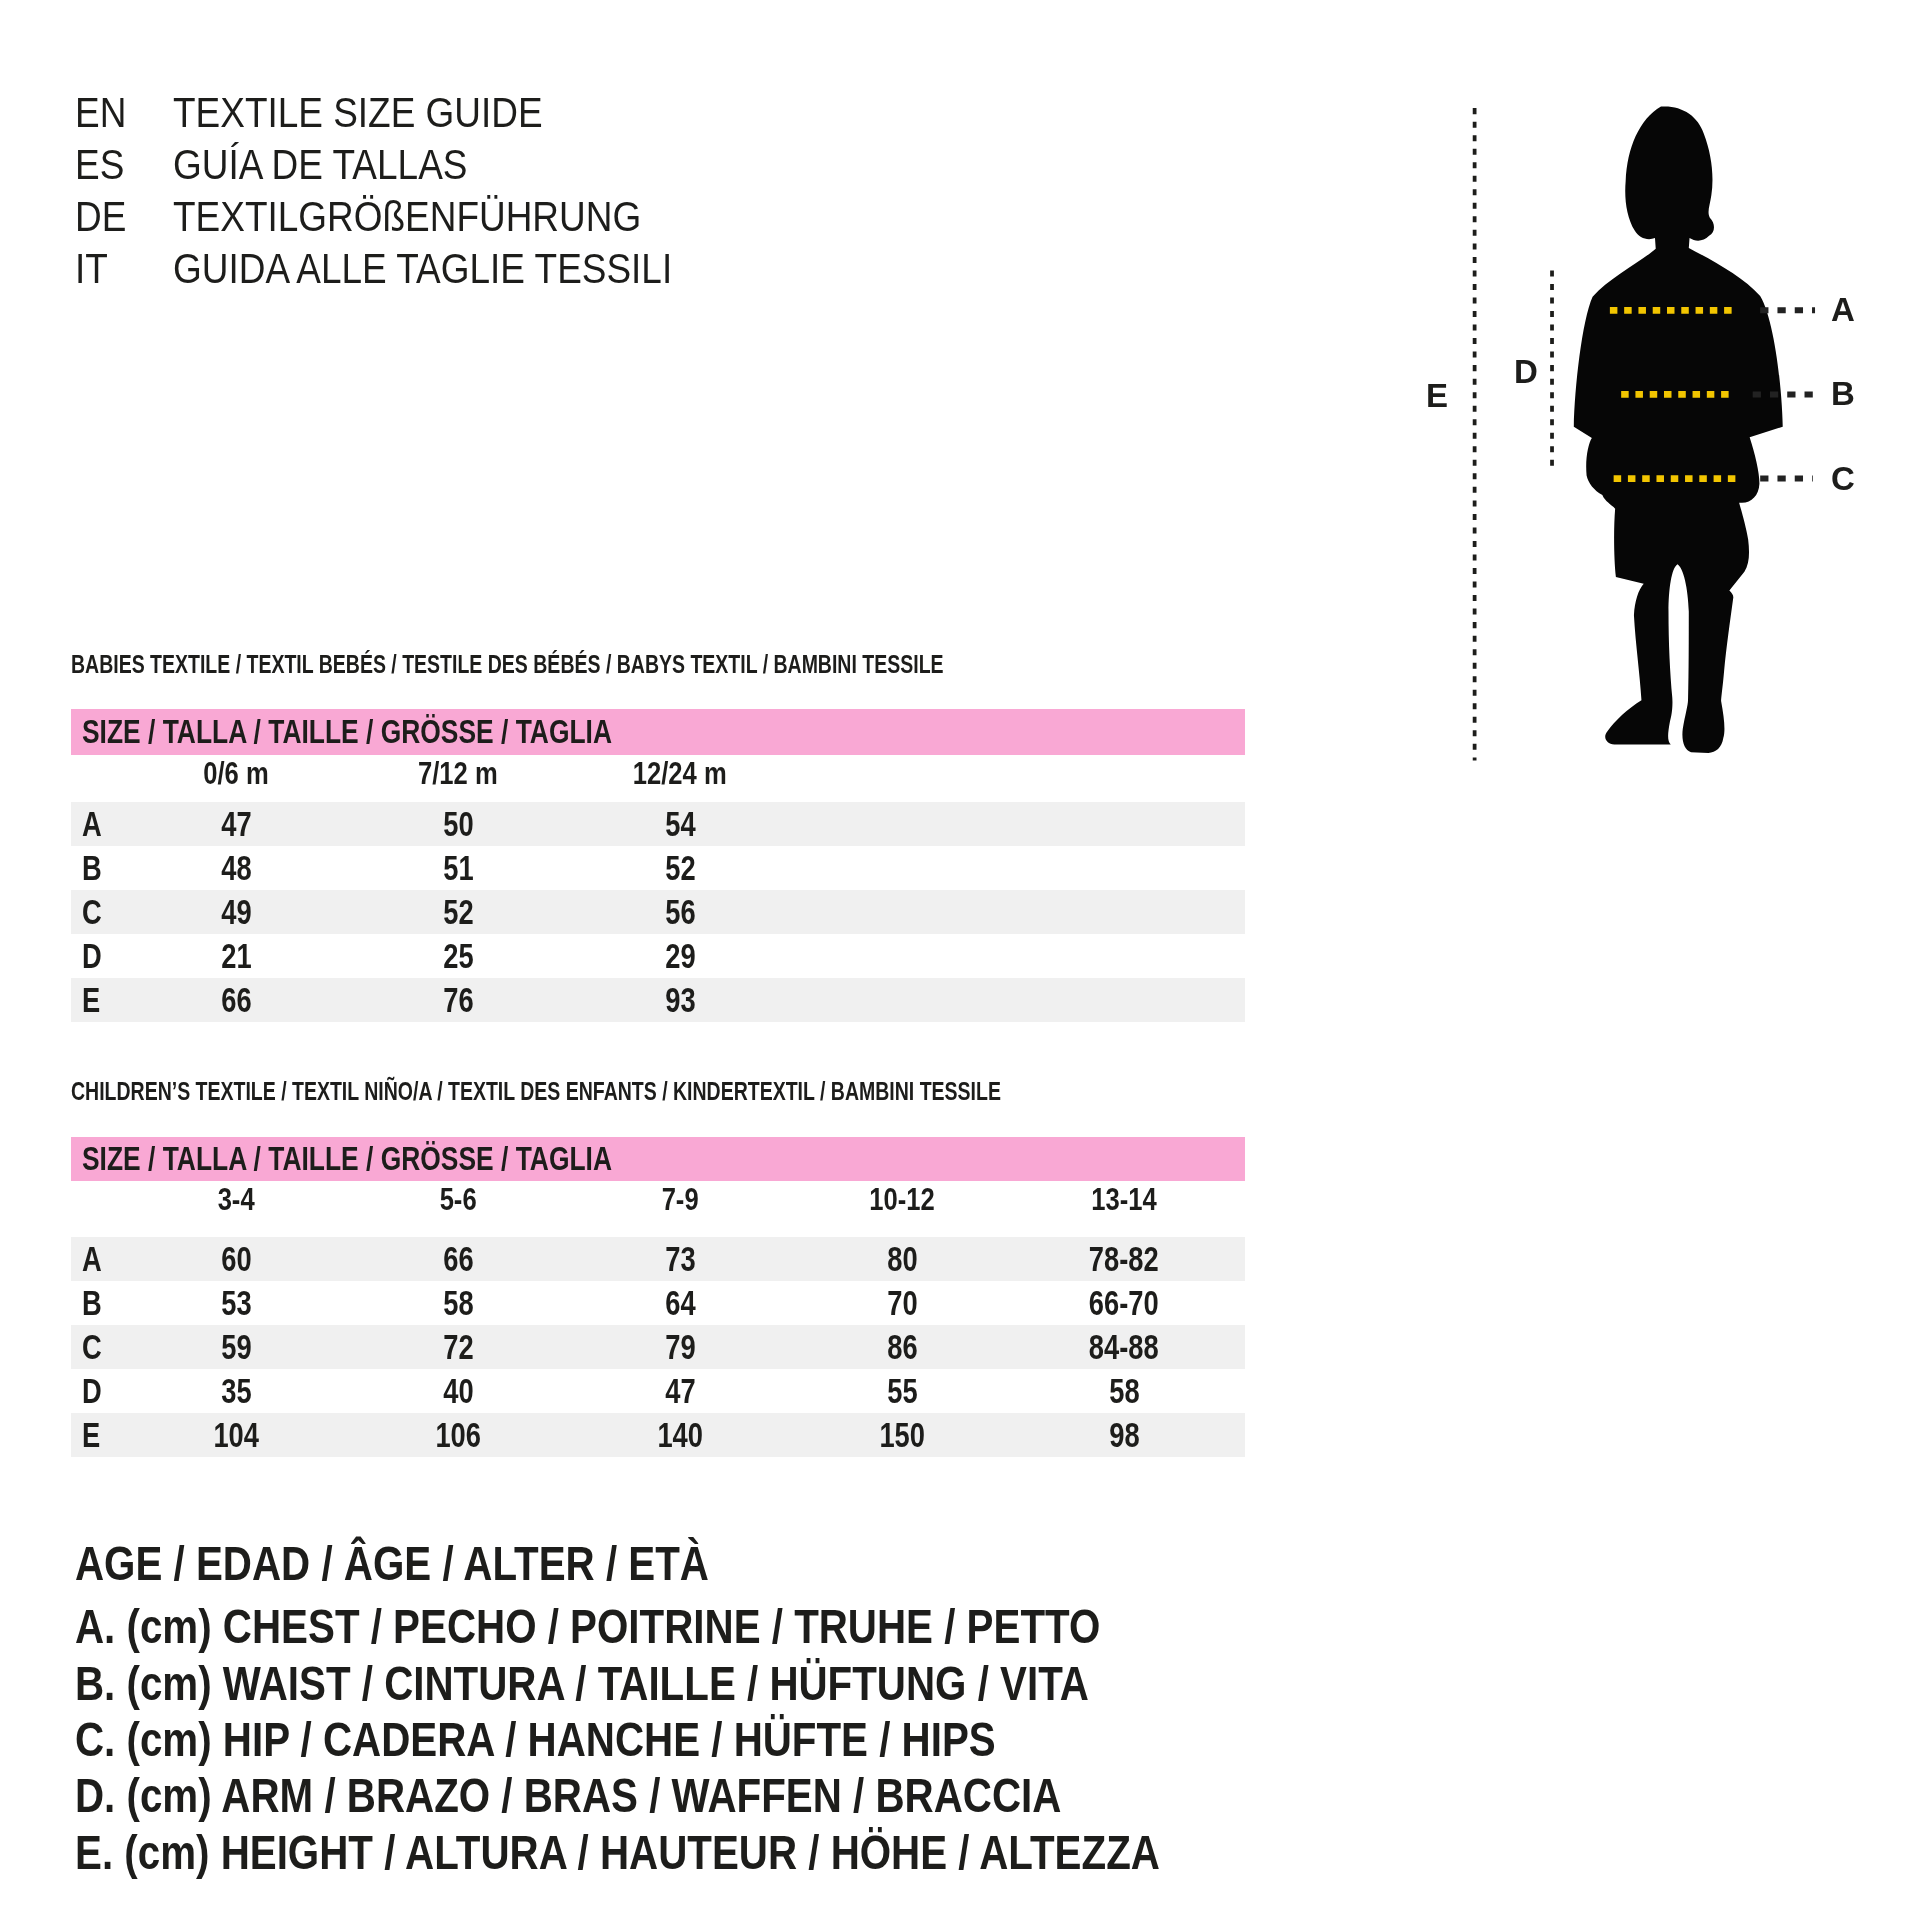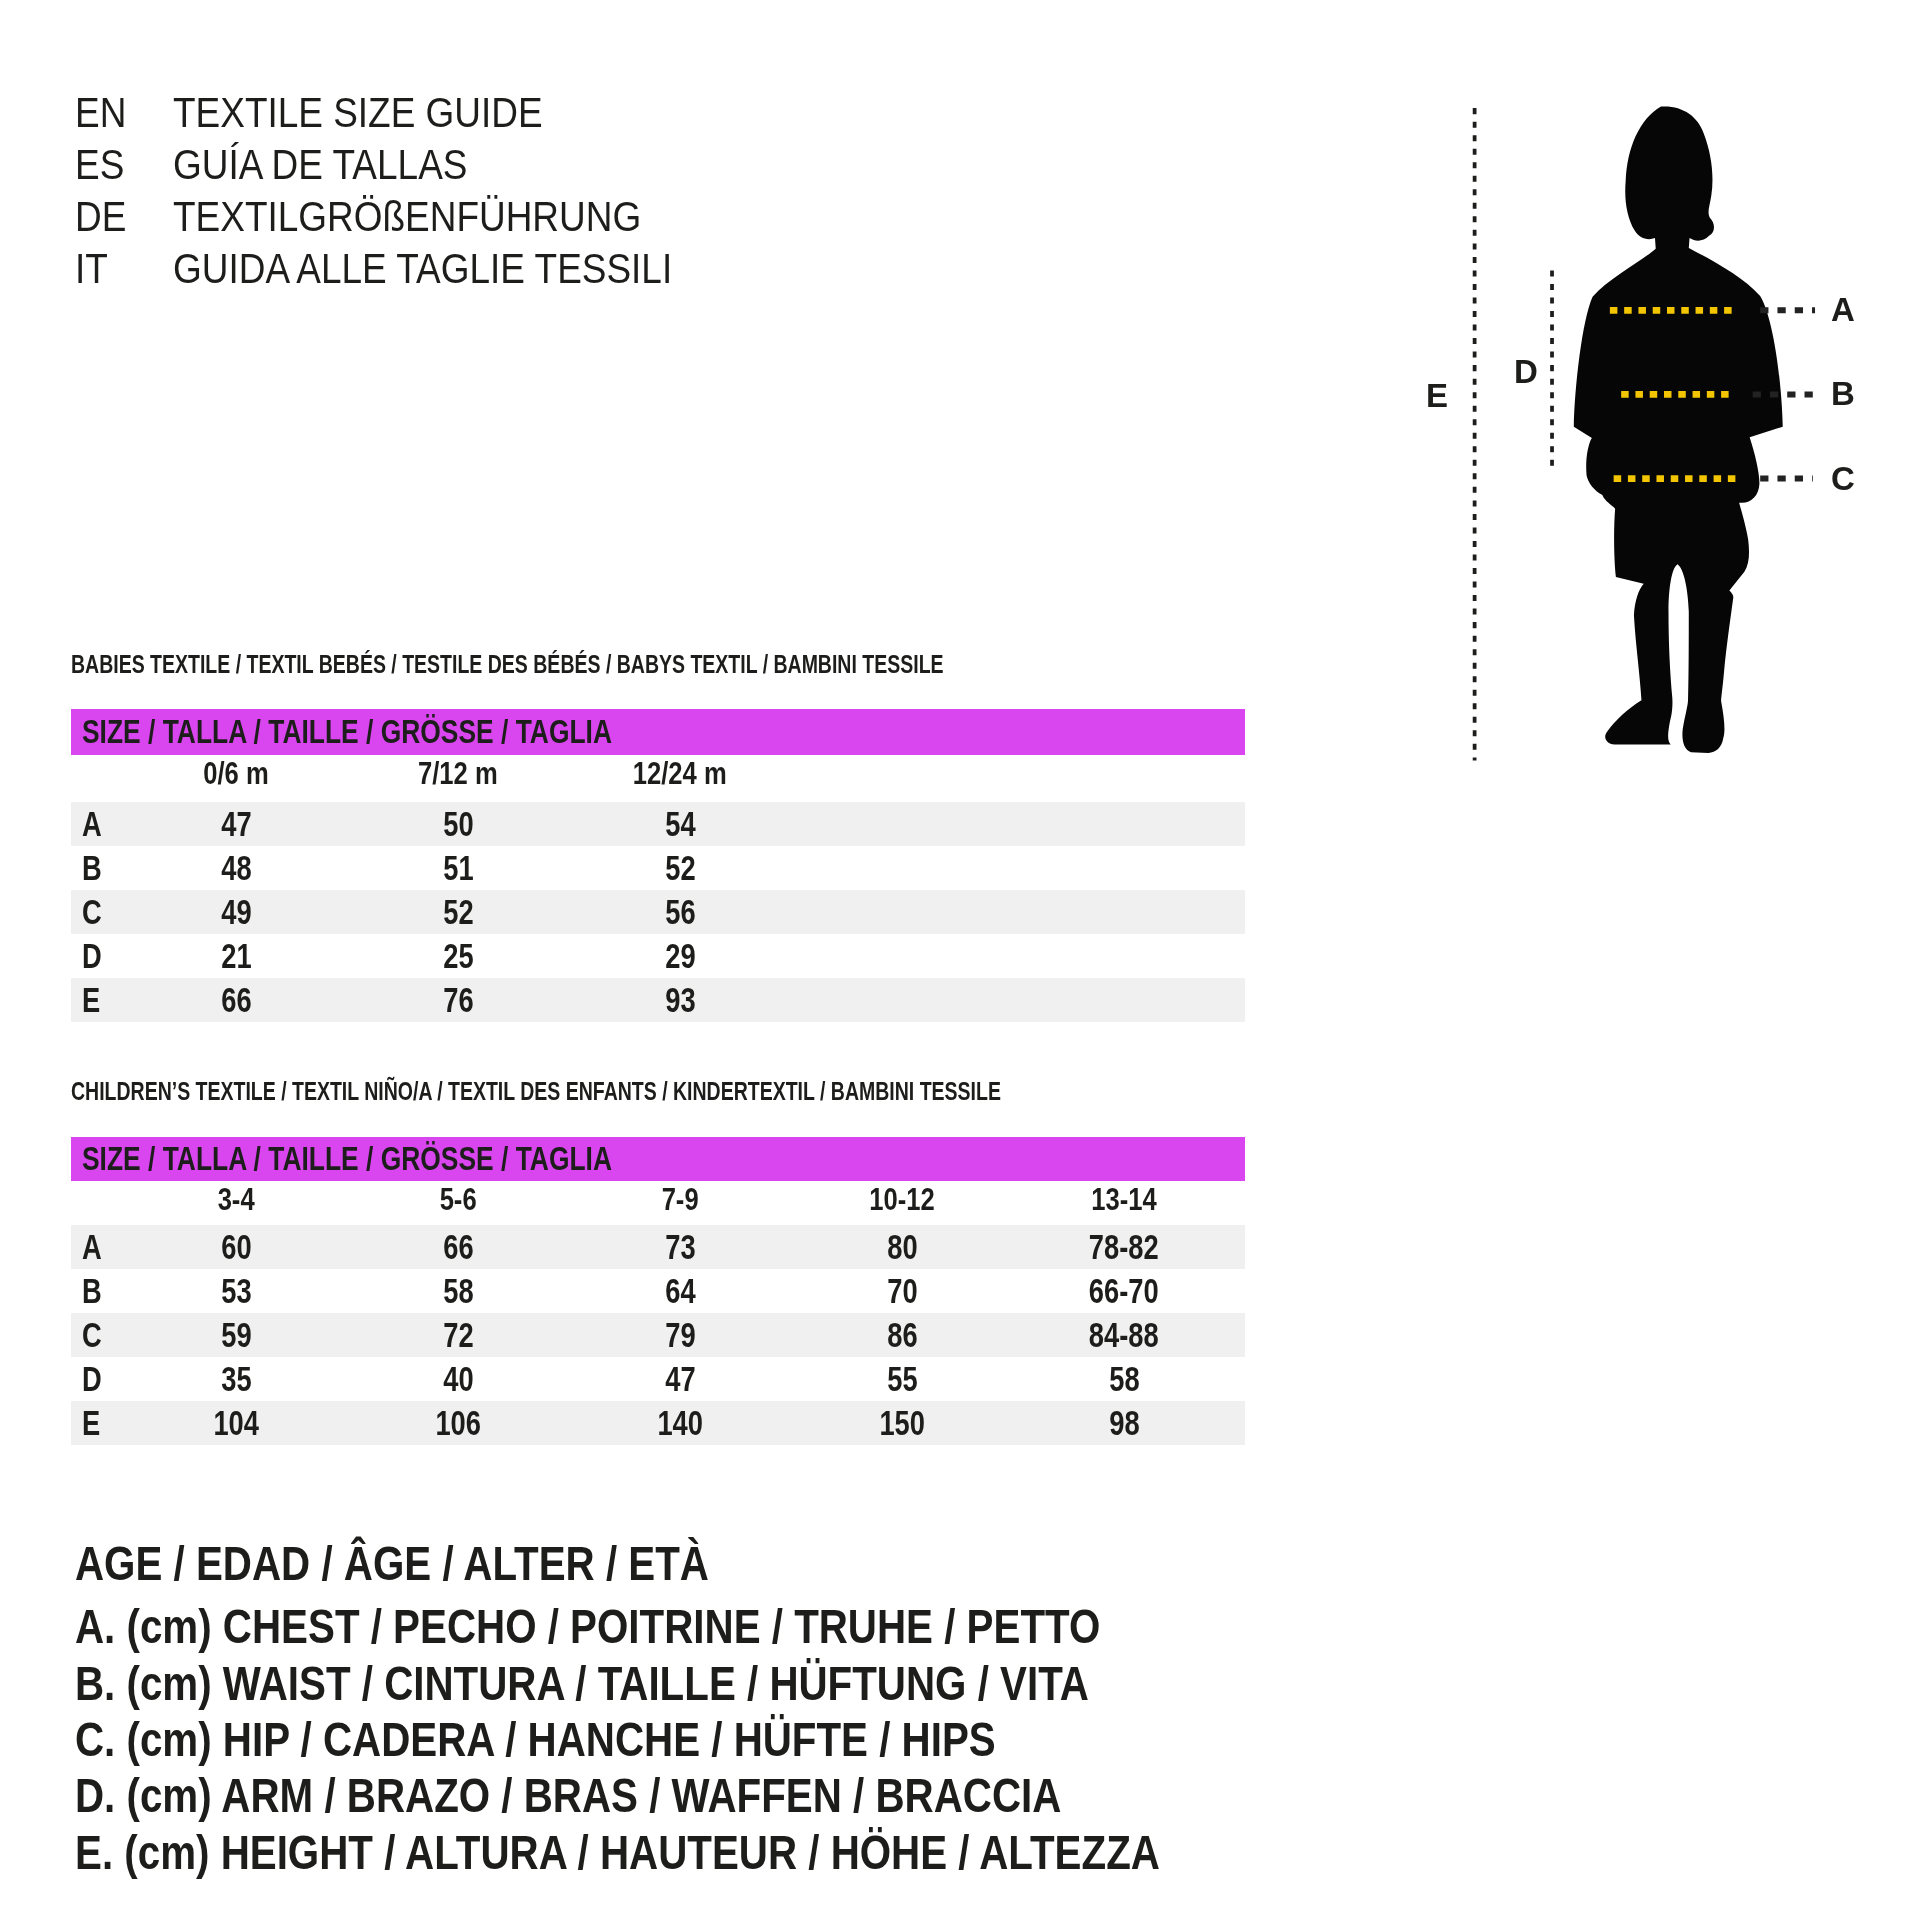--- a/index.html
+++ b/index.html
@@ -16,25 +16,25 @@
 
   
   .sec-title{position:absolute;left:71px;height:38px;line-height:38px;font-size:26px;font-weight:700;--sx:0.75}
   #babies-title{top:645px}
   #children-title{top:1072px}
 
   
   .sizetable{position:absolute;left:71px;width:1174px}
   #babies-table{top:709px}
   #children-table{top:1137px}
-  .size-bar{height:46px;background:#d946ef;display:flex;align-items:center;
+  .size-bar{height:46px;background:#f9a8d4;display:flex;align-items:center;
             padding-left:10.5px;box-sizing:border-box;font-size:33px;font-weight:700;--sx:0.8}
   #children-table .size-bar{height:44px}
   .col-row{display:flex;align-items:flex-start;height:47px;font-size:32px;font-weight:700;--sx:0.8}
-  #children-table .col-row{height:44px}
+  #children-table .col-row{height:56px}
   .spacer{width:54px;flex:none}
   .cell{width:222px;flex:none;text-align:center}
   .band{display:flex;align-items:center;height:44px;font-size:35px;font-weight:700;--sx:0.78}
   .band.gray{background:#F0F0F0}
   .row-label{width:54px;flex:none;padding-left:10.5px;box-sizing:border-box}
 
   
   .legend-line{position:absolute;left:75px;height:39px;line-height:39px;font-size:48px;font-weight:700;--sx:0.84}
   #legend-0{top:1544px}#legend-1{top:1607px}#legend-2{top:1664px}
   #legend-3{top:1720px}#legend-4{top:1776px}#legend-5{top:1833px}

